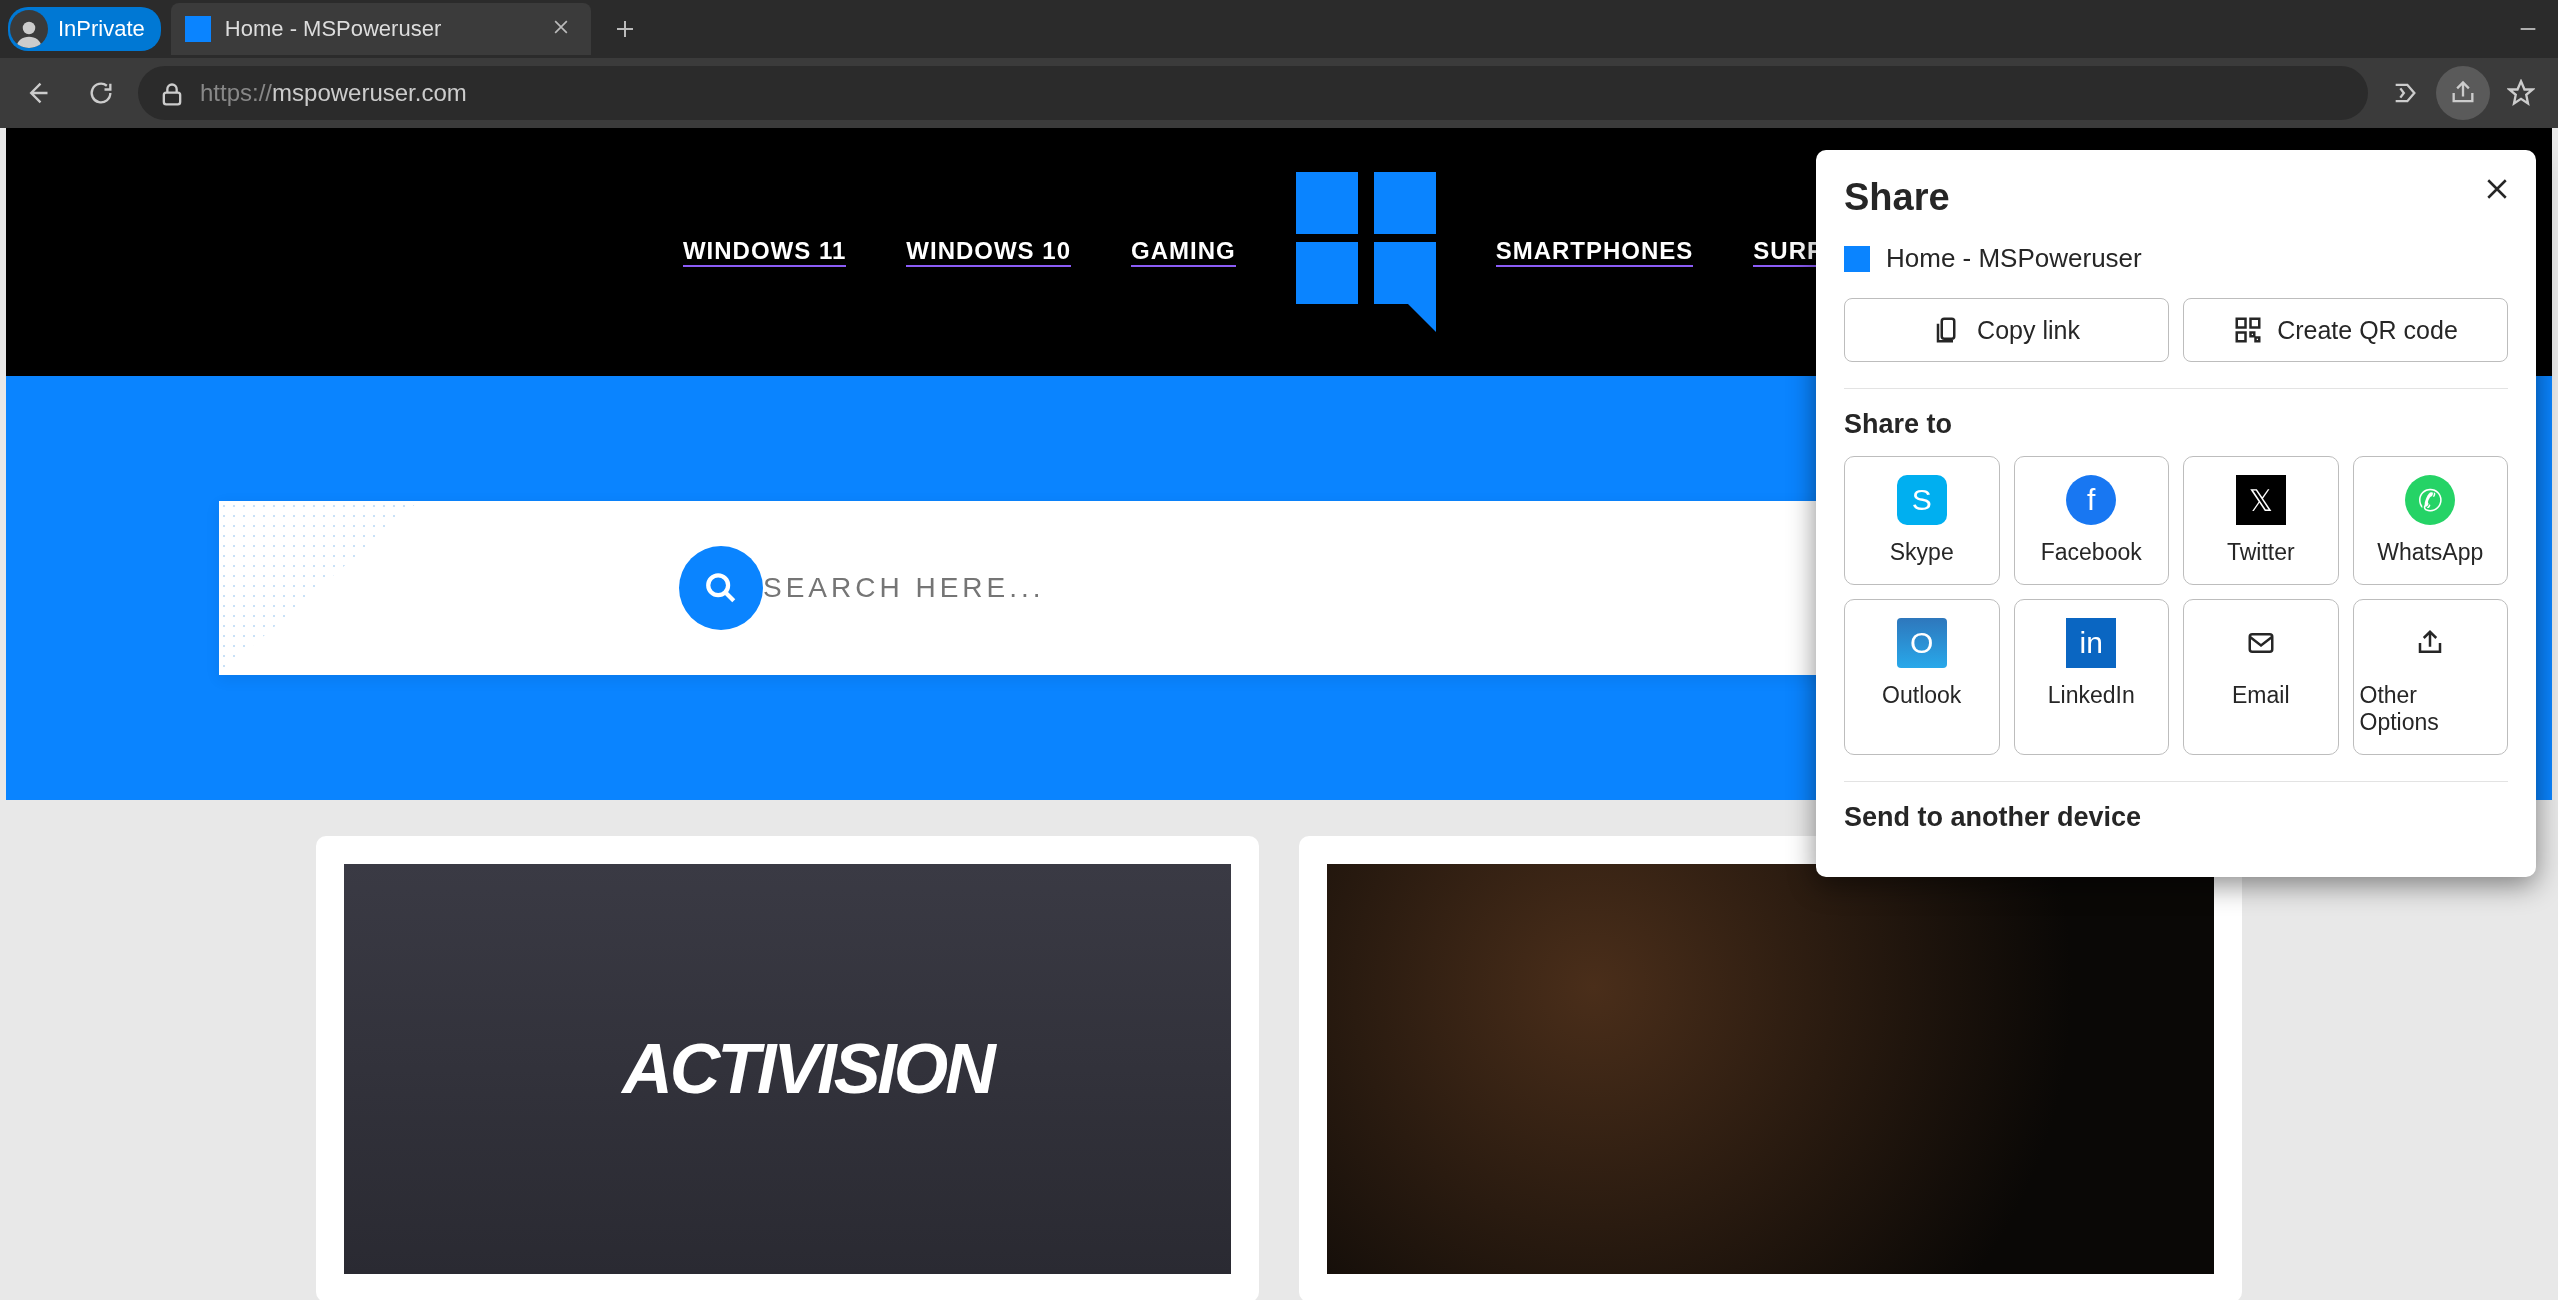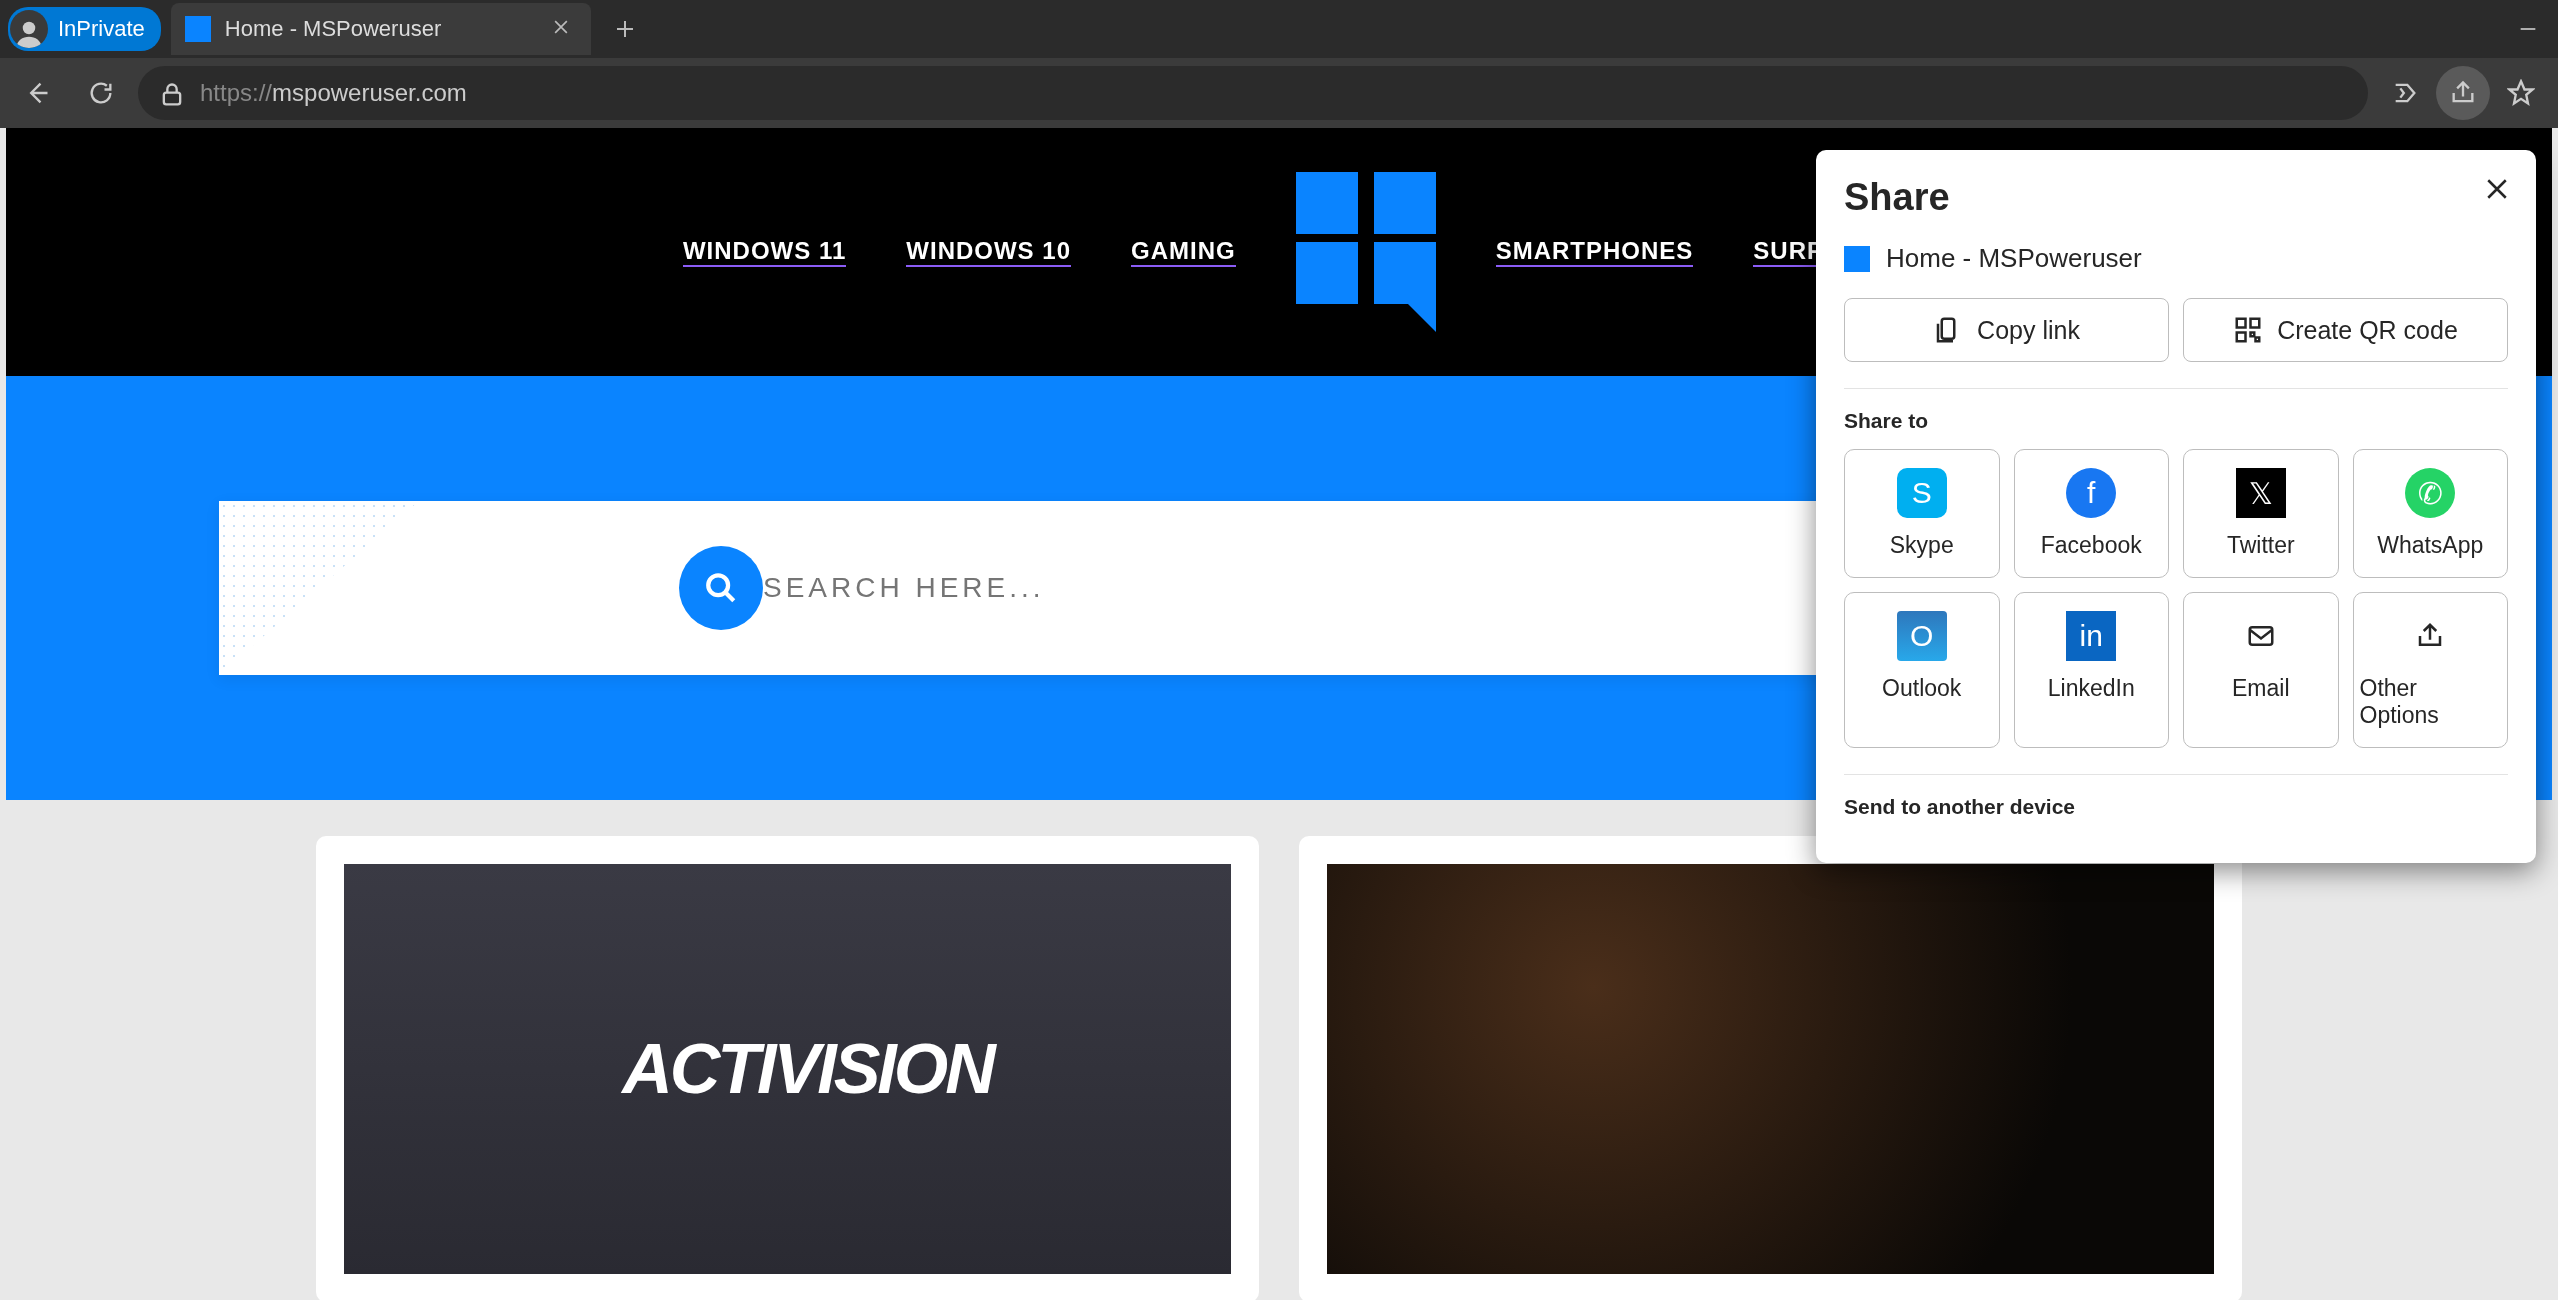--- a/index.html
+++ b/index.html
@@ -266,21 +266,21 @@
   border:1px solid #bdbdbd;
   border-radius:8px;
   padding: 16px 10px;
   flex:1;
   display:flex; align-items:center; justify-content:center; gap:14px;
   font-size:25px;
   color:#262626;
 }
 .share-hr { border:none; border-top:1px solid #e3e3e3; margin:26px 0 20px; }
 .share-sub {
-  font-size: 21px; font-weight:600; margin-bottom:16px;
+  font-size: 27px; font-weight:600; margin-bottom:16px;
 }
 .share-grid {
   display:grid;
   grid-template-columns: repeat(4, 1fr);
   gap: 14px;
 }
 .share-cell {
   border:1px solid #bdbdbd;
   border-radius:10px;
   padding: 18px 6px;

